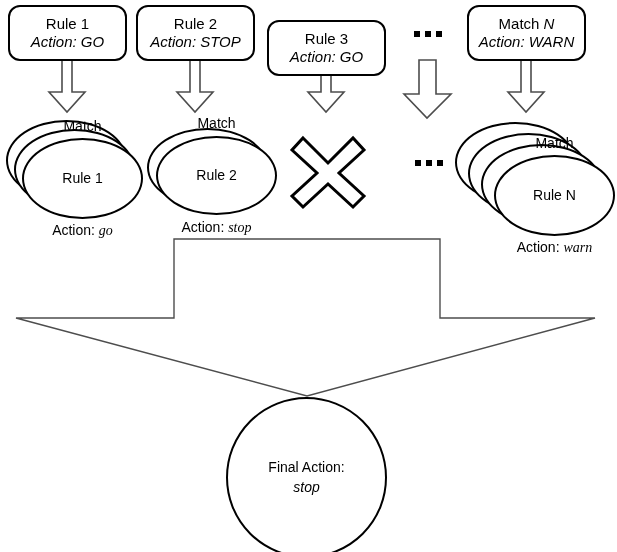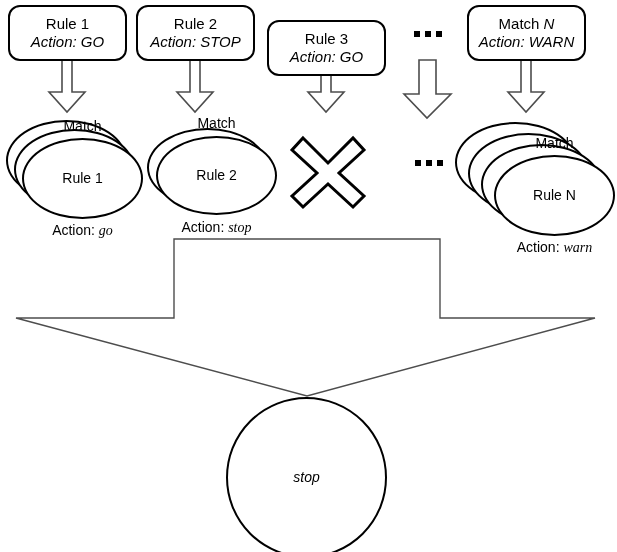--- a/index.html
+++ b/index.html
@@ -192,16 +192,17 @@
     <div class="ellipse" style="left:26px; top:22px; width:121px; height:81px;"></div>
     <div class="ellipse" style="left:39px; top:33px; width:121px; height:81px;"></div>
     <div class="ellipse-label" style="left:39px; top:33px; width:121px; height:81px;">
       <div>Match</div>
       <div>Rule N</div>
       <div class="el-act"><span>Action: </span><em>warn</em></div>
     </div>
   </div>
 
   <div class="final-circle" style="left:226px; top:397px; width:161px; height:161px;">
+    <div>Final Action:</div>
     <div class="fc-action">stop</div>
   </div>
 
 </div>
 
 </body></html>

